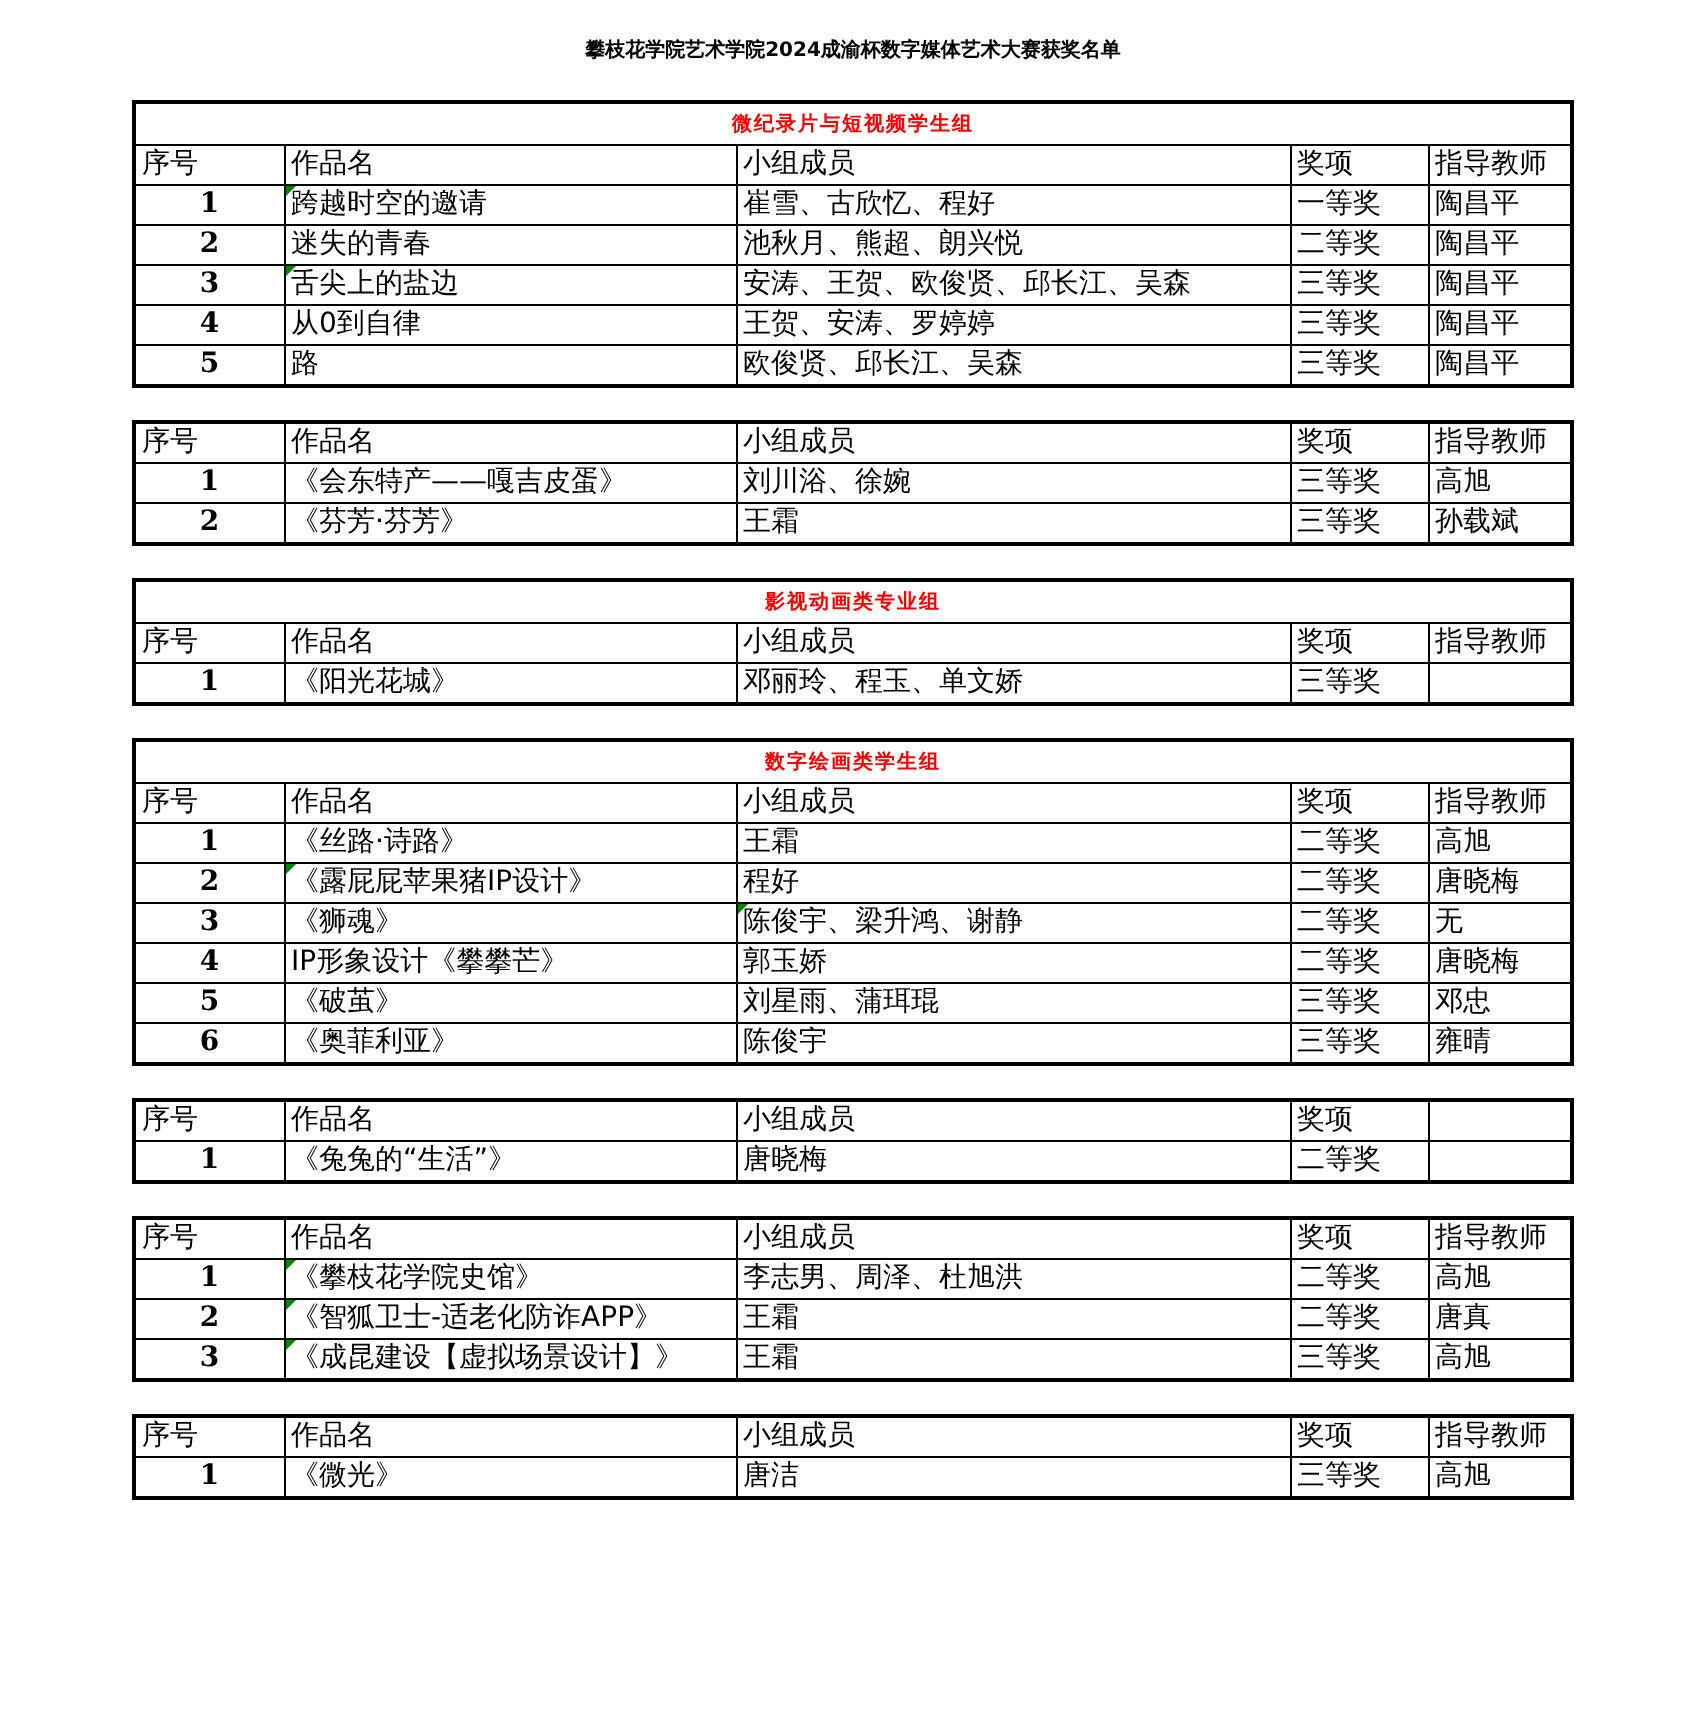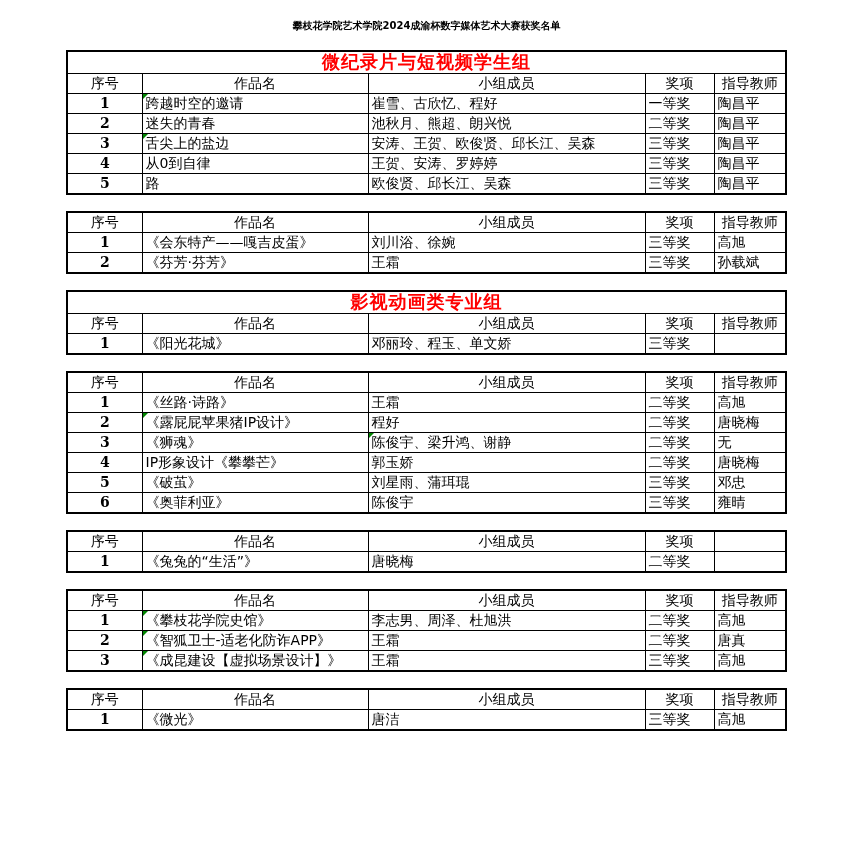--- a/index.html
+++ b/index.html
@@ -44,27 +44,26 @@
     position: relative;
   }
   td.title-cell {
     height: 20px;
     line-height: 20px;
     text-align: center;
   }
   .section-title {
     color: var(--accent);
     font-weight: bold;
-    font-size: 18px;
+    font-size: 10px;
     letter-spacing: 1px;
   }
   td.header-cell {
     height: 20px;
     line-height: 20px;
-    text-align: center;
   }
   td.c-no {
     text-align: center;
     font-family: "DejaVu Serif", "Liberation Serif", serif;
     font-weight: bold;
     font-size: 14px;
   }
   td.c-work, td.c-members, td.c-award, td.c-teacher { text-align: left; }
   td.marker::before {
     content: "";
@@ -200,20 +199,23 @@
     <table class="award-table">
       <colgroup>
         <col style="width: 75px;">
         <col style="width: 226px;">
         <col style="width: 277px;">
         <col style="width: 69px;">
         <col style="width: 72px;">
       </colgroup>
       <tbody>
         <tr>
+          <td colspan="5" class="title-cell"><span class="section-title">数字绘画类学生组</span></td>
+        </tr>
+        <tr>
           <td class="header-cell">序号</td>
           <td class="header-cell">作品名</td>
           <td class="header-cell">小组成员</td>
           <td class="header-cell">奖项</td>
           <td class="header-cell">指导教师</td>
         </tr>
         <tr>
           <td class="c-no">1</td>
           <td class="c-work">《丝路·诗路》</td>
           <td class="c-members">王霜</td>

